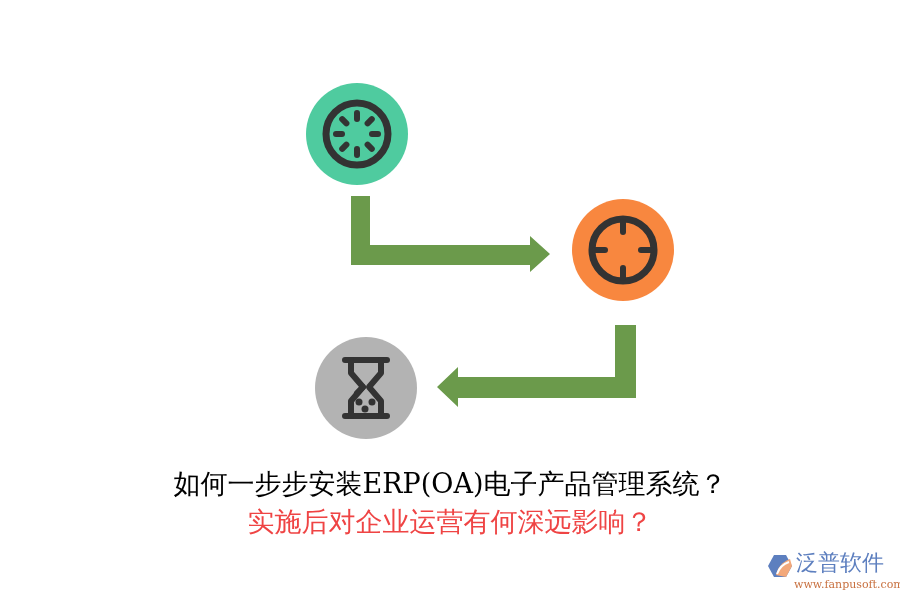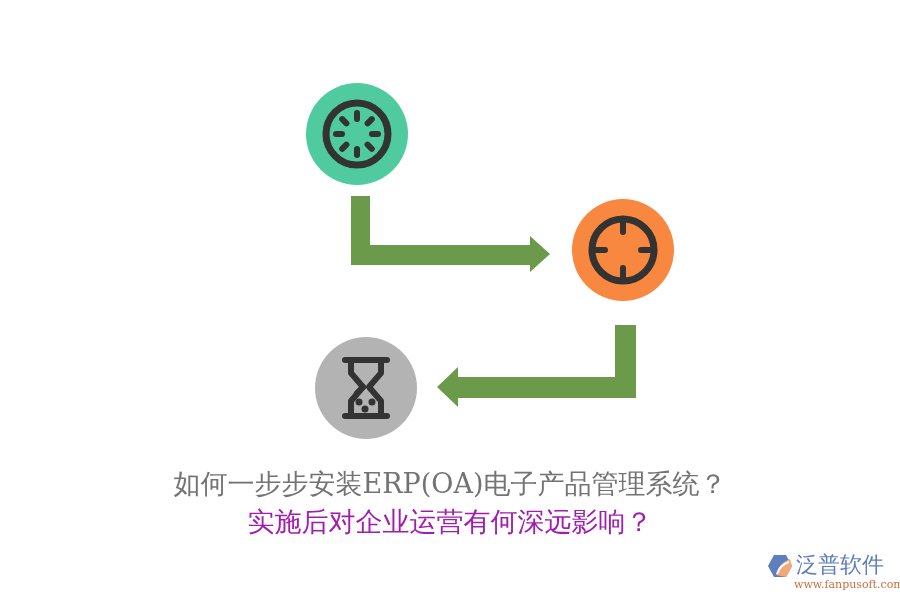--- a/index.html
+++ b/index.html
@@ -18,21 +18,21 @@
     position: absolute; left: 0; width: 900px; text-align: center;
     font-size: 27px; letter-spacing: 0px; line-height: 36px;
     font-family: "DejaVu Serif", "Liberation Serif", serif;
   }
   .logo {
     position: absolute; left: 766px; top: 552px; width: 130px; height: 44px;
   }
   .logo-name {
     position: absolute; left: 30px; top: 0px;
     font-size: 22px; line-height: 26px;
-    font-family: Liberation Sans, sans-serif;
+    font-family: Liberation Mono, monospace;
   }
   .logo-url {
     position: absolute; left: 6px; top: 27px;
     font-size: 11px; line-height: 12px;
     font-family: "DejaVu Serif", "Liberation Serif", serif;
     margin-left: 22px;
   }
 </style>
 </head>
 <body>
@@ -83,22 +83,22 @@
 </div>
 
 <svg class="arrow" width="900" height="600" viewBox="0 0 900 600" style="pointer-events:none;">
   <polygon fill="#6b9a4b" points="351,196 370,196 370,245 530,245 530,236 550,254 530,272 530,265 351,265"></polygon>
 </svg>
 
 <svg class="arrow" width="900" height="600" viewBox="0 0 900 600" style="pointer-events:none;">
   <polygon fill="#6b9a4b" points="615,325 636,325 636,398 458,398 458,407 437,387 458,367 458,377 615,377"></polygon>
 </svg>
 
-<div class="title" style="top:466px; color:#737373;">如何一步步安装ERP(OA)电子产品管理系统？</div>
-<div class="title" style="top:504px; color:#a21caf;">实施后对企业运营有何深远影响？</div>
+<div class="title" style="top:466px; color:#000000;">如何一步步安装ERP(OA)电子产品管理系统？</div>
+<div class="title" style="top:504px; color:#ef4444;">实施后对企业运营有何深远影响？</div>
 
 <div class="logo">
   <svg width="28" height="26" viewBox="0 0 28 26" style="position:absolute; left:0; top:1px;">
     <polygon points="8,2 20,2 26,13 20,24 8,24 2,13" fill="#5d7fbf"></polygon>
     <path d="M10,22 C12,14 16,9 24,6 L26,13 L20,24 Z" fill="#f3a87a"></path>
     <path d="M11,21 C13,15 17,11 23,9" stroke="#ffffff" stroke-width="2" fill="none"></path>
   </svg>
   <div class="logo-name" style="color:#5d7fbf;">泛普软件</div>
   <div class="logo-url" style="color:#c8703f;">www.fanpusoft.com</div>
 </div>

